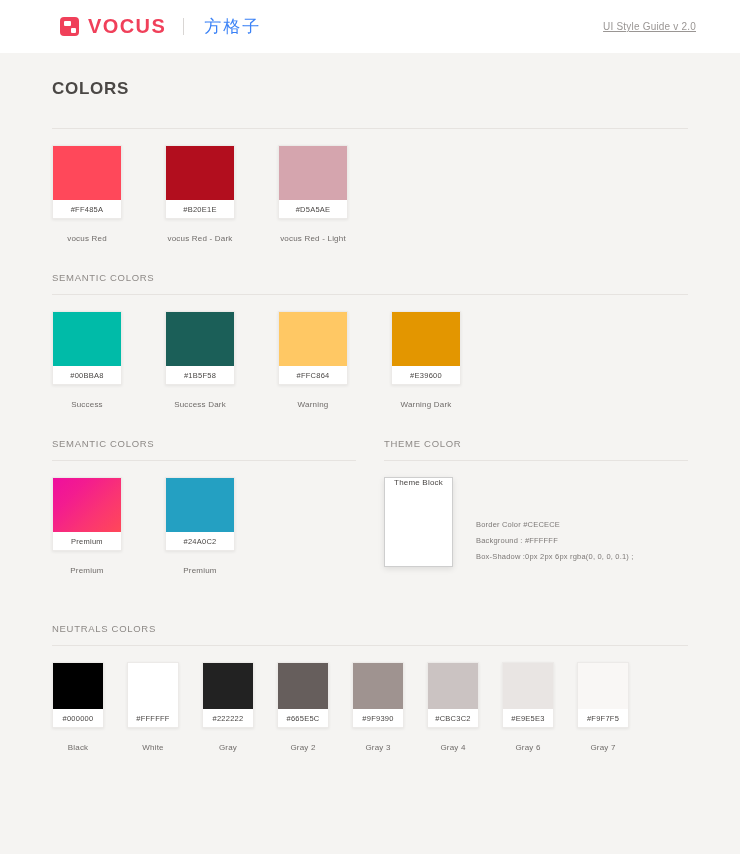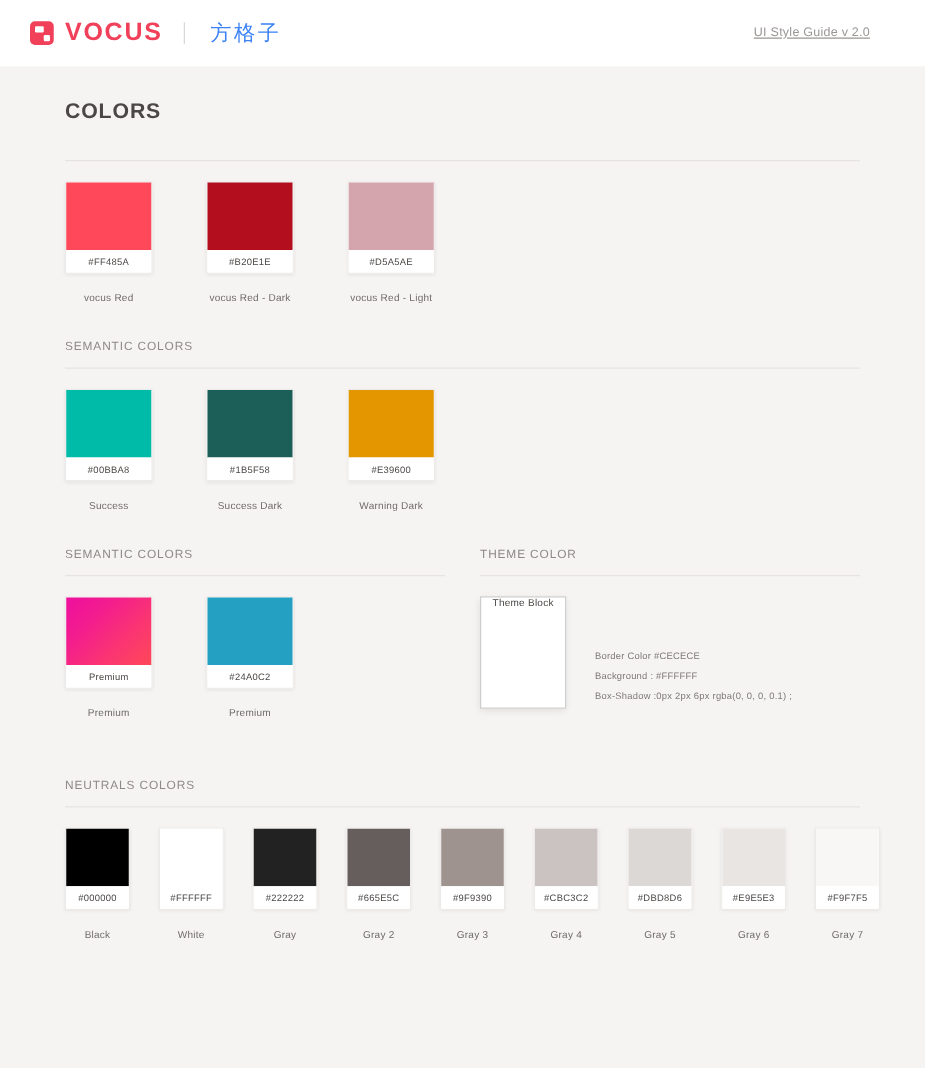--- a/index.html
+++ b/index.html
@@ -11,21 +11,21 @@
     font-family: "Liberation Sans", sans-serif;
     overflow: hidden;
   }
 
   
   .header {
     height: 53px;
     background: #ffffff;
     display: flex;
     align-items: center;
-    padding: 0 28px 0 24px;
+    padding: 0 28px 0 60px;
     position: relative;
   }
   .brand { display: flex; align-items: center; gap: 9px; }
   .logo-mark {
     width: 19px; height: 19px;
     background: #f0405a;
     border-radius: 4px;
     position: relative;
     flex: none;
   }
@@ -211,20 +211,27 @@
           <div class="chip-hex">#00BBA8</div>
         </div>
         <div class="chip-name">Success</div>
       </div>
       <div class="swatch-cell">
         <div class="chip">
           <div class="chip-color" style="background:#1B5F58"></div>
           <div class="chip-hex">#1B5F58</div>
         </div>
         <div class="chip-name">Success Dark</div>
+      </div>
+      <div class="swatch-cell">
+        <div class="chip">
+          <div class="chip-color" style="background:#FFC864"></div>
+          <div class="chip-hex">#FFC864</div>
+        </div>
+        <div class="chip-name">Warning</div>
       </div>
       <div class="swatch-cell">
         <div class="chip">
           <div class="chip-color" style="background:#E39600"></div>
           <div class="chip-hex">#E39600</div>
         </div>
         <div class="chip-name">Warning Dark</div>
       </div>
     </div>
   </div>
@@ -310,27 +317,20 @@
       </div>
       <div class="swatch-cell narrow">
         <div class="chip narrow">
           <div class="chip-color" style="background:#CBC3C2"></div>
           <div class="chip-hex">#CBC3C2</div>
         </div>
         <div class="chip-name narrow">Gray 4</div>
       </div>
       <div class="swatch-cell narrow">
         <div class="chip narrow">
-          <div class="chip-color" style="background:#DBD8D6"></div>
-          <div class="chip-hex">#DBD8D6</div>
-        </div>
-        <div class="chip-name narrow">Gray 5</div>
-      </div>
-      <div class="swatch-cell narrow">
-        <div class="chip narrow">
           <div class="chip-color" style="background:#E9E5E3"></div>
           <div class="chip-hex">#E9E5E3</div>
         </div>
         <div class="chip-name narrow">Gray 6</div>
       </div>
       <div class="swatch-cell narrow">
         <div class="chip narrow">
           <div class="chip-color" style="background:#F9F7F5"></div>
           <div class="chip-hex">#F9F7F5</div>
         </div>

